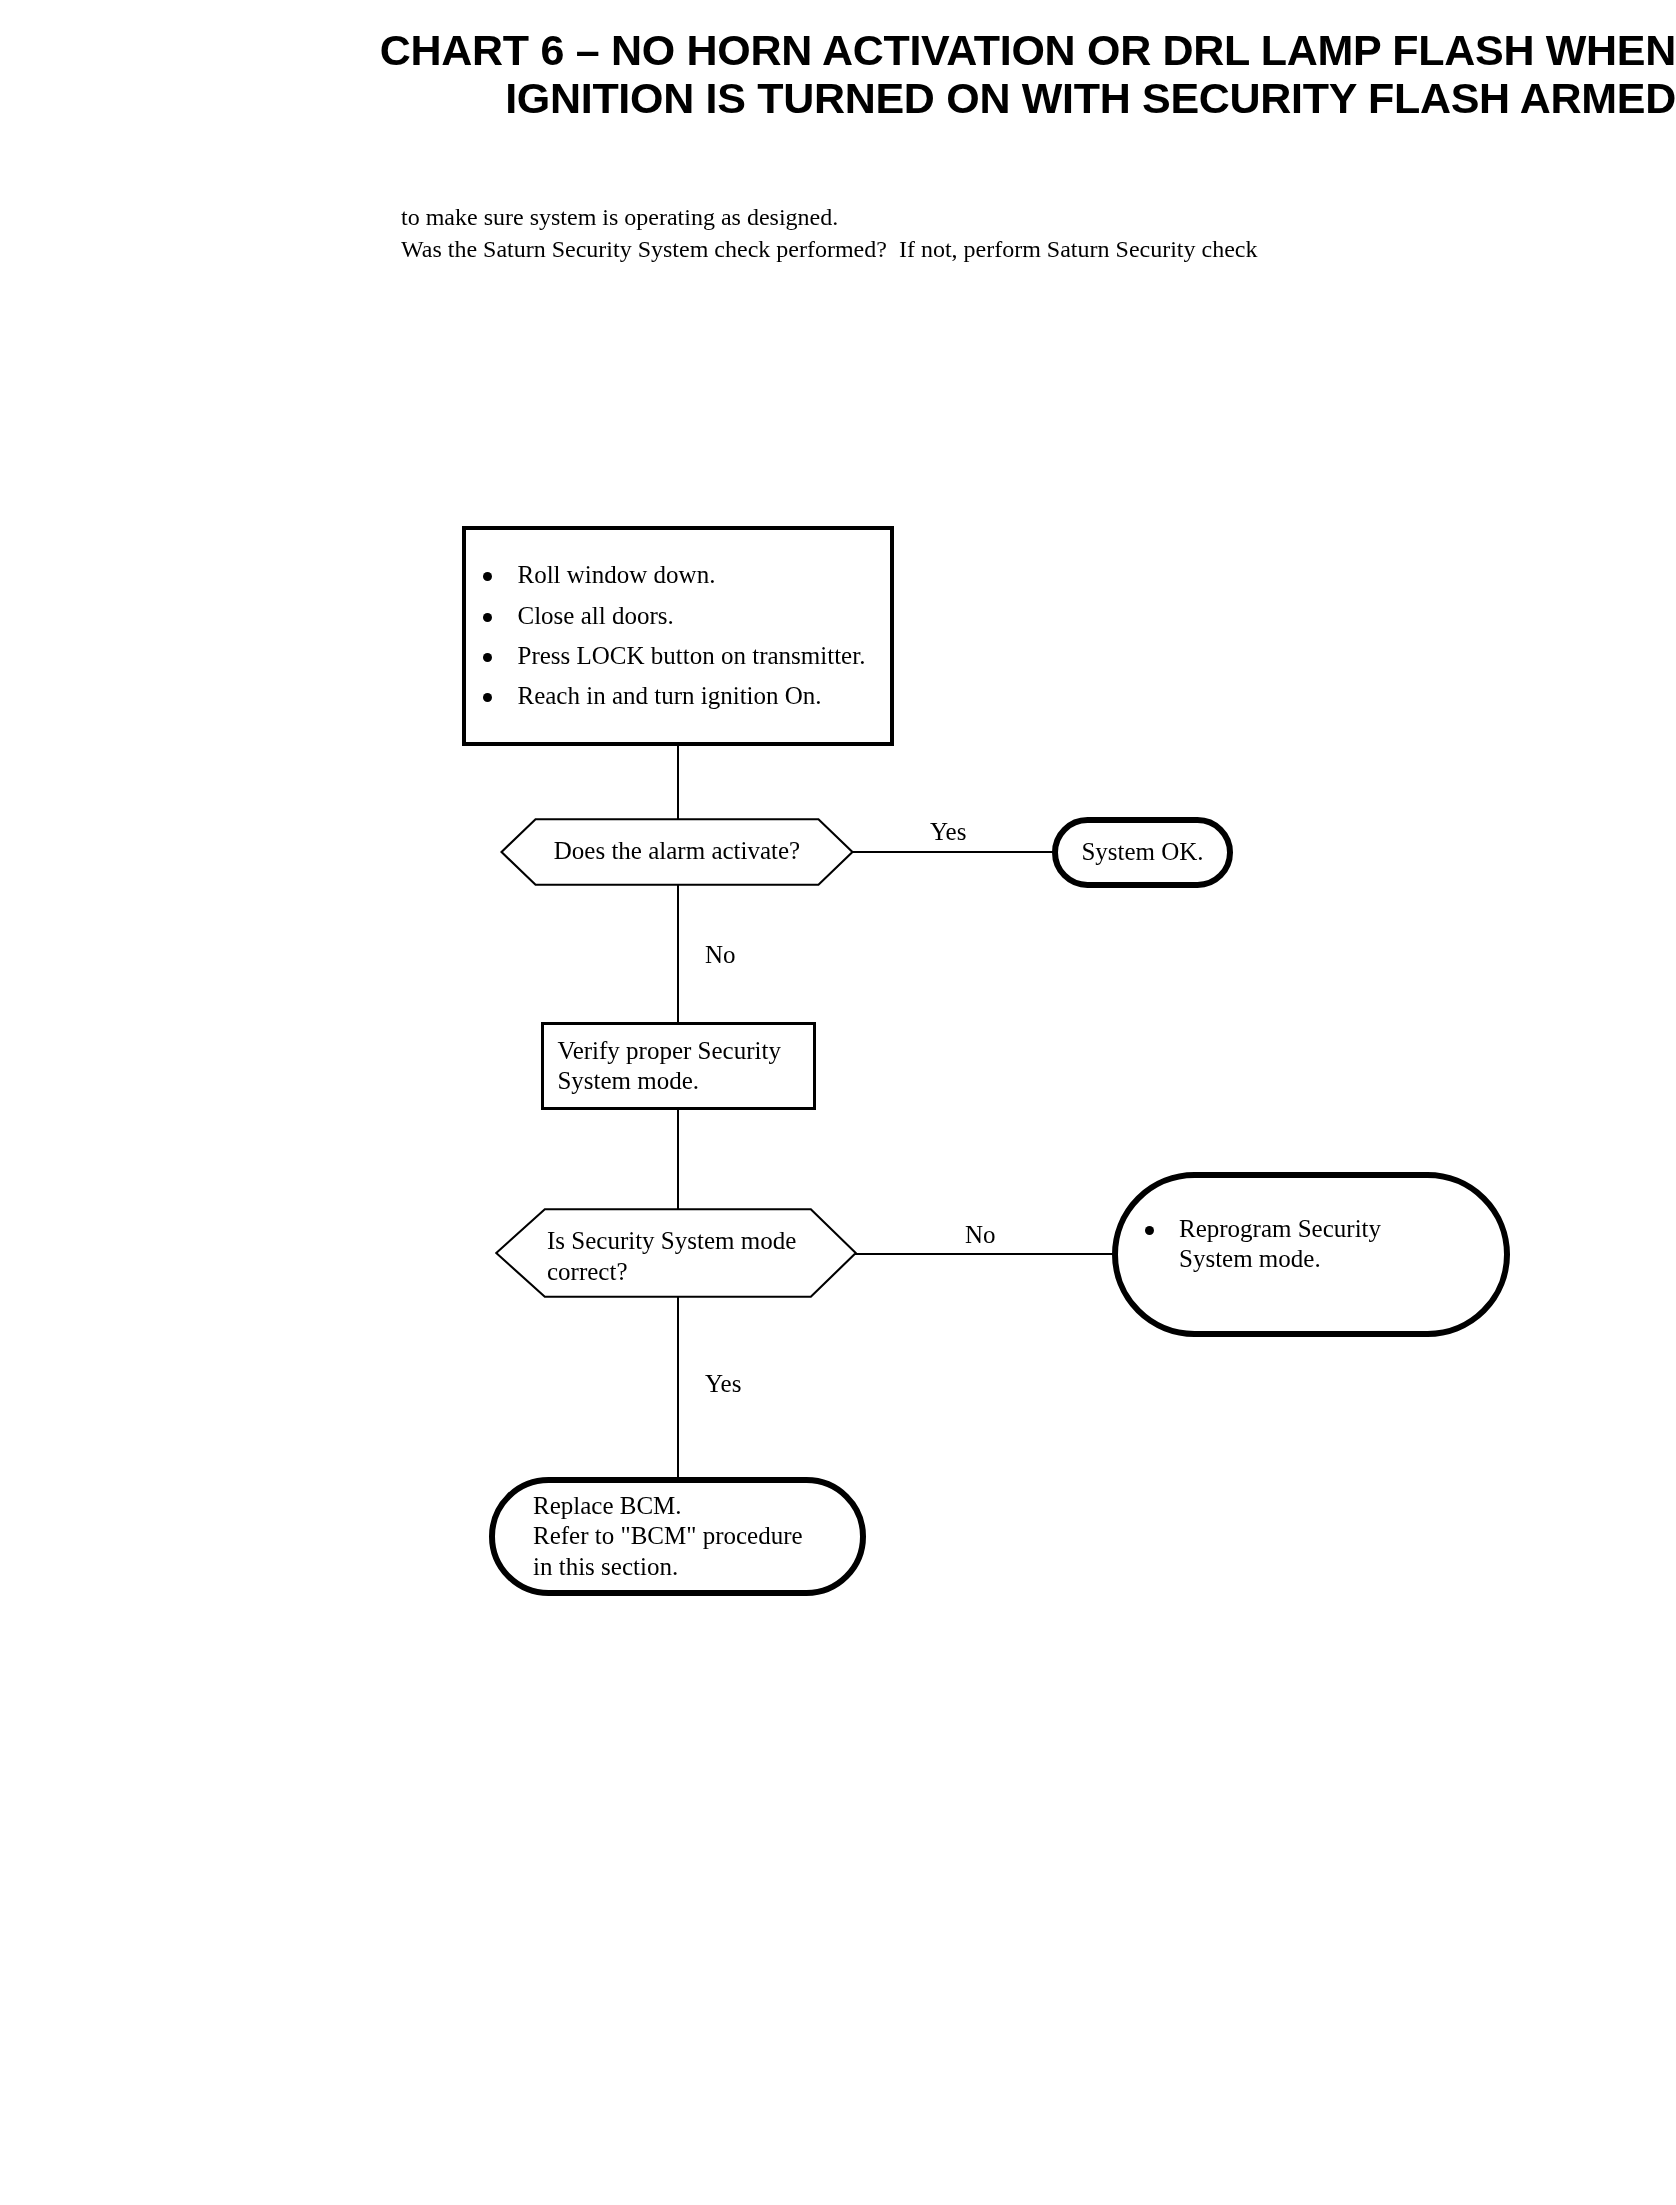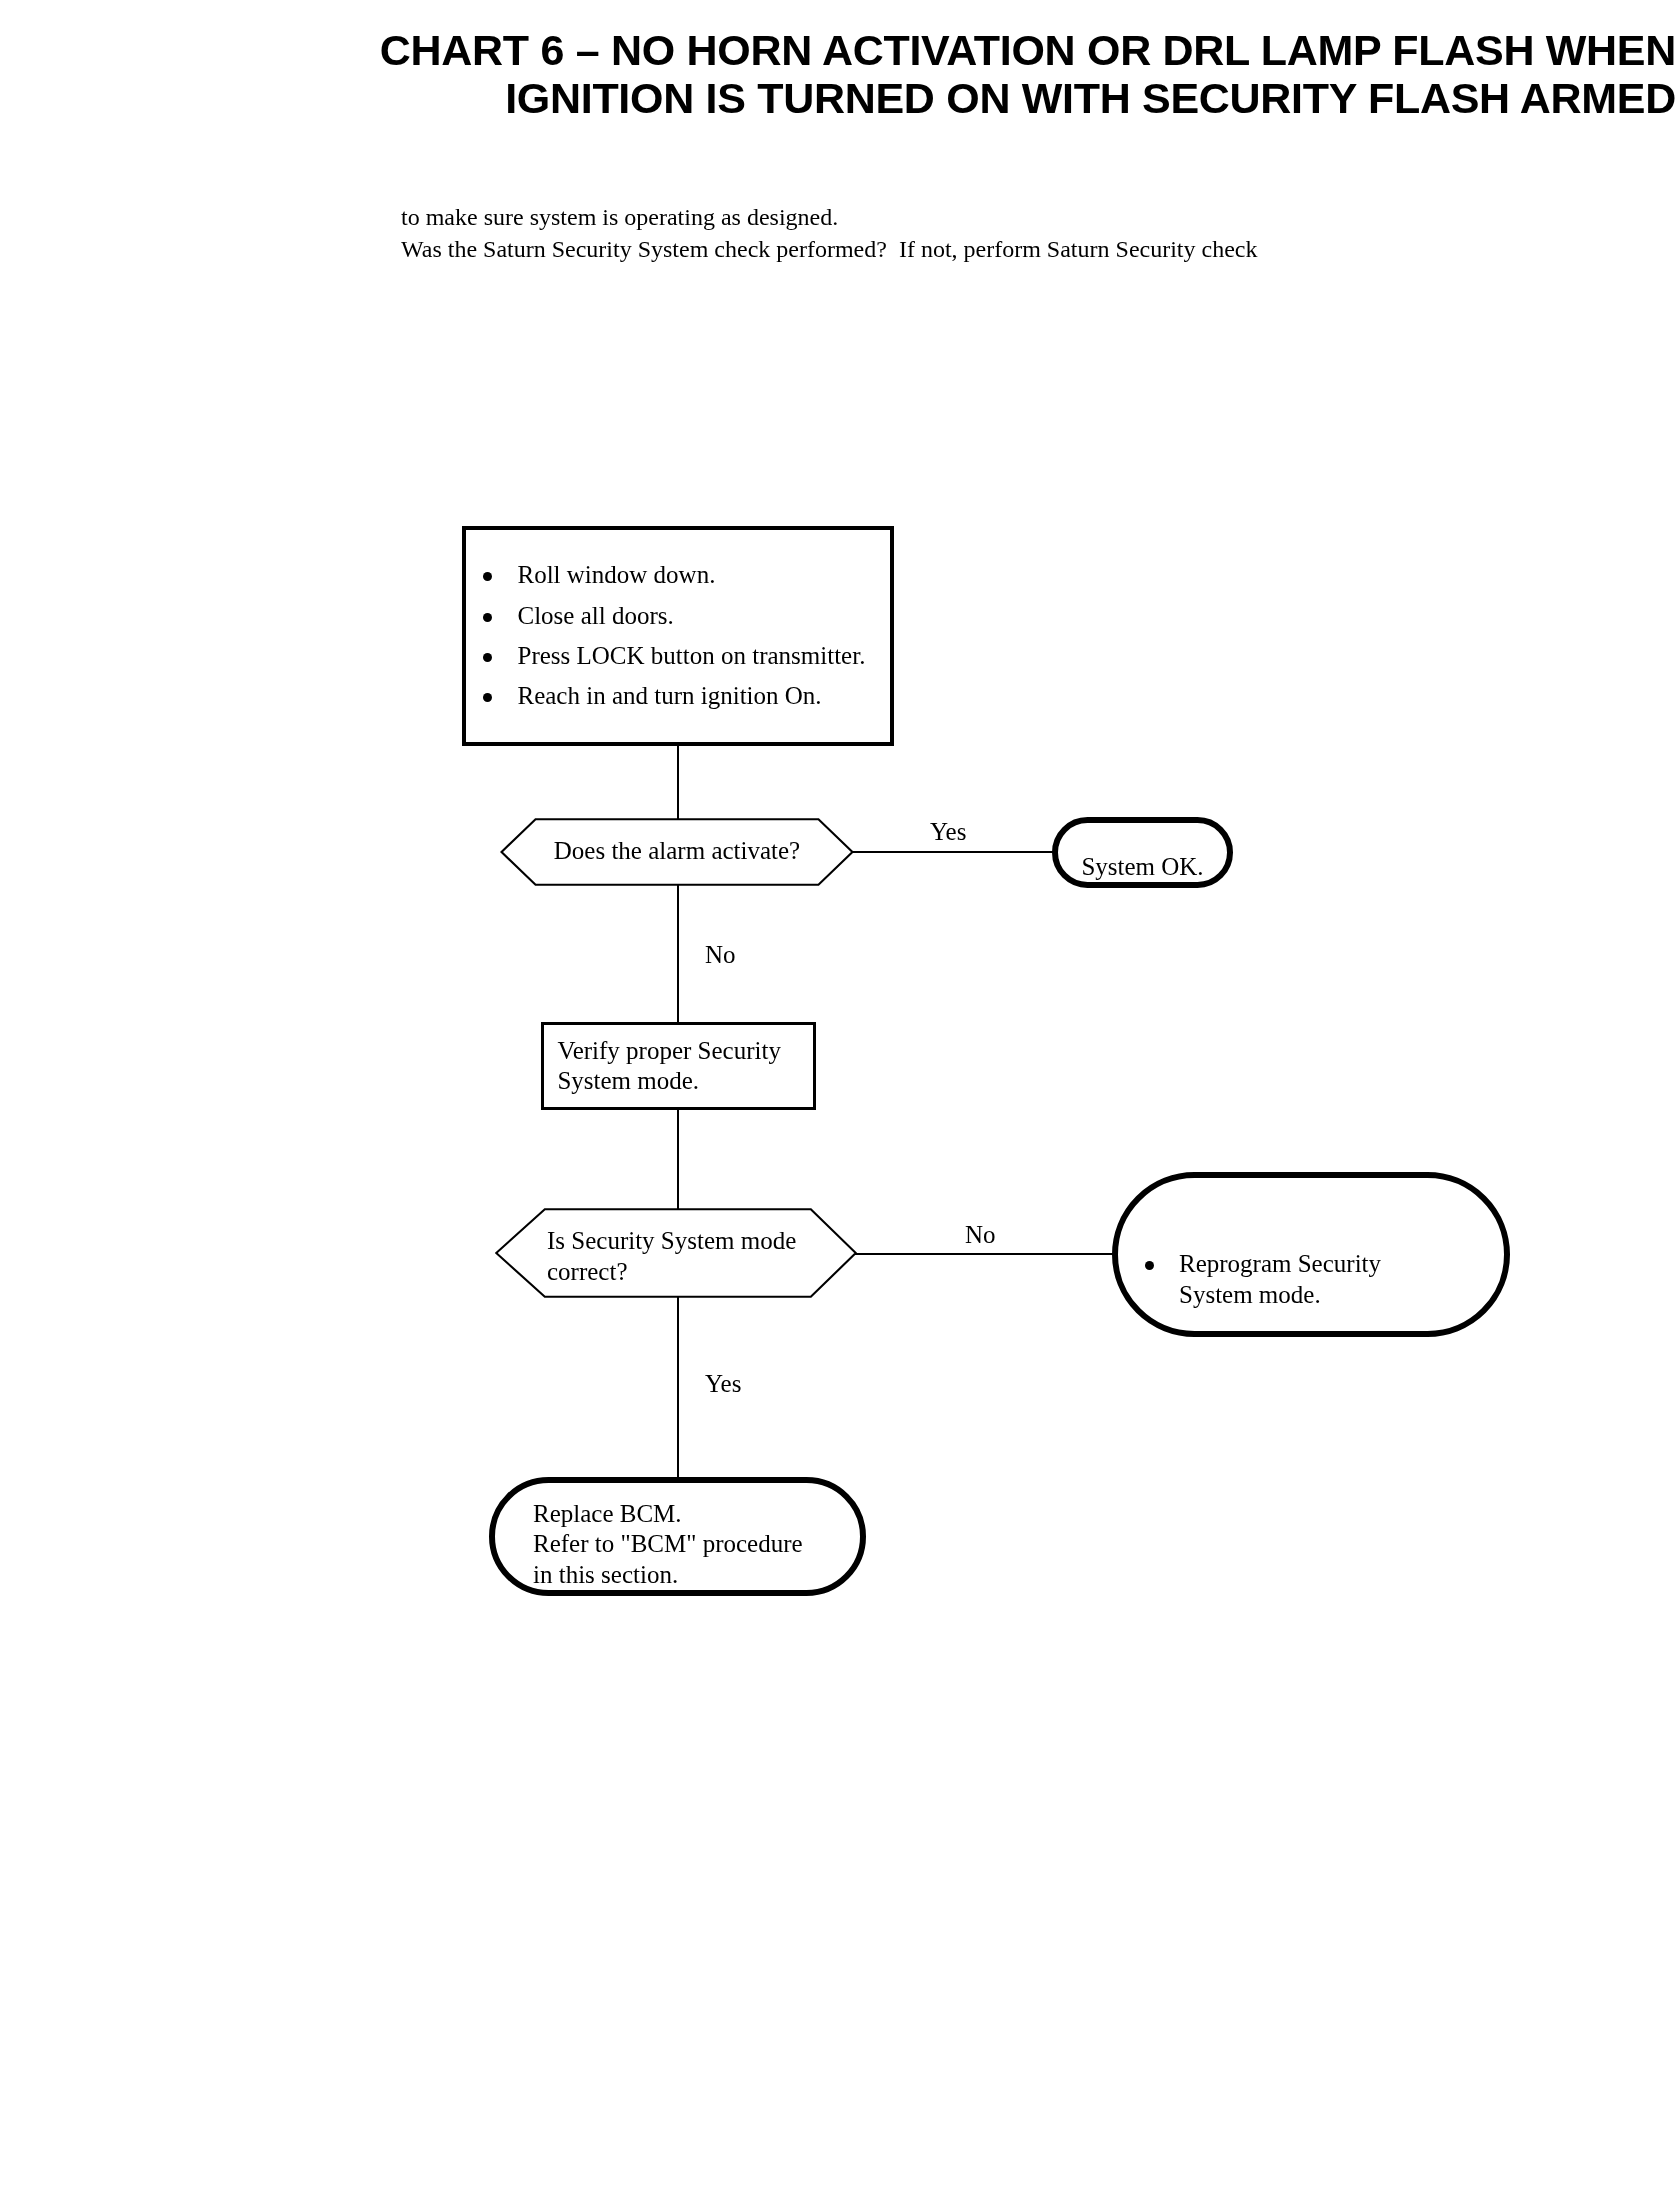--- a/index.html
+++ b/index.html
@@ -87,21 +87,21 @@
     line-height: 1.22;
   }
   .boxtext .tline { display: block; white-space: pre; }
 
   
   .terminal {
     border: 6.7px solid #000;
     border-radius: 607px;
     display: flex;
     flex-direction: column;
-    justify-content: flex-end;
+    justify-content: center;
   }
 
   
   .hexwrap { position: absolute; }
   .hexwrap svg { position: absolute; left: 0; top: 0; }
   .hexlabel {
     position: absolute;
     font-size: 25px;
     line-height: 1.22;
   }

